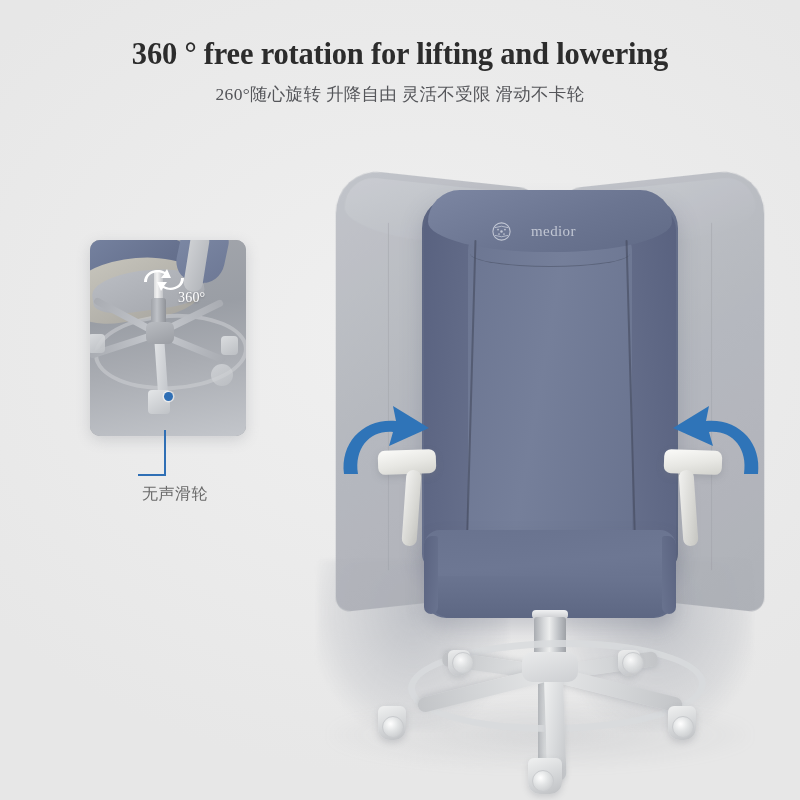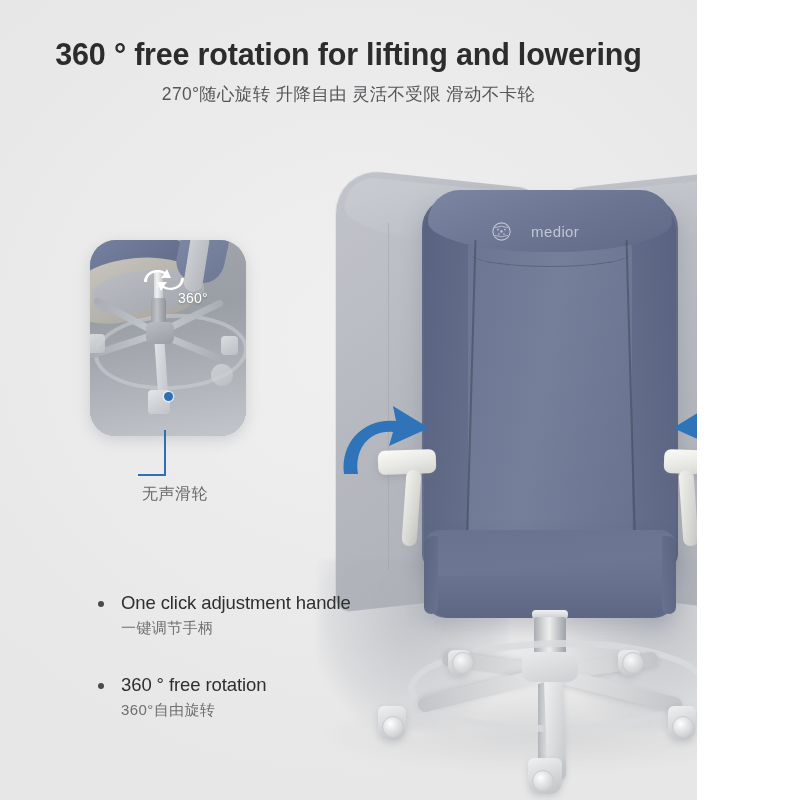--- a/index.html
+++ b/index.html
@@ -2,25 +2,25 @@
 <html><head>
 <meta charset="utf-8">
 <style>
   html, body {
     margin: 0;
     padding: 0;
     background: #ffffff;
   }
   #page {
     position: relative;
-    width: 697px;
+    width: 800px;
     height: 800px;
     overflow: hidden;
     background: #eaeaea;
-    font-family: Liberation Sans, sans-serif;
+    font-family: Liberation Serif, serif;
     -webkit-font-smoothing: antialiased;
   }
   
   .bg-wash {
     position: absolute;
     inset: 0;
     background:
       radial-gradient(ellipse 70% 55% at 52% 42%, #f0f0f0 0%, #ececec 45%, #e7e7e7 100%);
   }
   .floor-shadow {
@@ -58,21 +58,21 @@
     color: #55565a;
     margin: 10px 0 0 0;
     letter-spacing: 0.3px;
   }
 
   
   .inset-card {
     position: absolute;
     left: 90px; top: 240px;
     width: 156px; height: 196px;
-    border-radius: 26px;
+    border-radius: 10px;
     overflow: hidden;
     background: #9a9da3;
     box-shadow: 0 4px 14px rgba(100,104,112,0.22);
   }
   .inset-photo { position: absolute; inset: 0; }
   .ins-floor {
     position: absolute; inset: 0;
     background: linear-gradient(170deg, #a3a6ac 0%, #9a9ea5 38%, #a9acb2 62%, #c3c6cb 100%);
   }
   .ins-seat-blue {
@@ -513,21 +513,21 @@
 </head>
 <body>
 
 <div id="page">
 
   <div class="bg-wash"></div>
   <div class="floor-shadow"></div>
 
   <div class="header">
     <h1 class="title">360 ° free rotation for lifting and lowering</h1>
-    <p class="subtitle-cn">270°随心旋转 升降自由 灵活不受限 滑动不卡轮</p>
+    <p class="subtitle-cn">260°随心旋转 升降自由 灵活不受限 滑动不卡轮</p>
   </div>
 
   <div class="chair-stage">
 
     <div class="ghost-base gl"></div>
     <div class="ghost-base gr"></div>
     <div class="ghost left">
       <div class="ghost-crown"></div>
       <div class="ghost-seam"></div>
     </div>
@@ -643,26 +643,14 @@
     </div>
   </div>
 
   <div class="leader"></div>
   <div class="leader-h"></div>
 
   <div class="caption">
     <p class="caption-cn">无声滑轮</p>
   </div>
 
-  <div class="feature-list">
-    <div class="feature">
-      <span class="dot"></span>
-      <p class="f-en">One click adjustment handle</p>
-      <p class="f-cn">一键调节手柄</p>
-    </div>
-    <div class="feature">
-      <span class="dot"></span>
-      <p class="f-en">360 ° free rotation</p>
-      <p class="f-cn">360°自由旋转</p>
-    </div>
-  </div>
 
 </div>
 
 </body></html>

